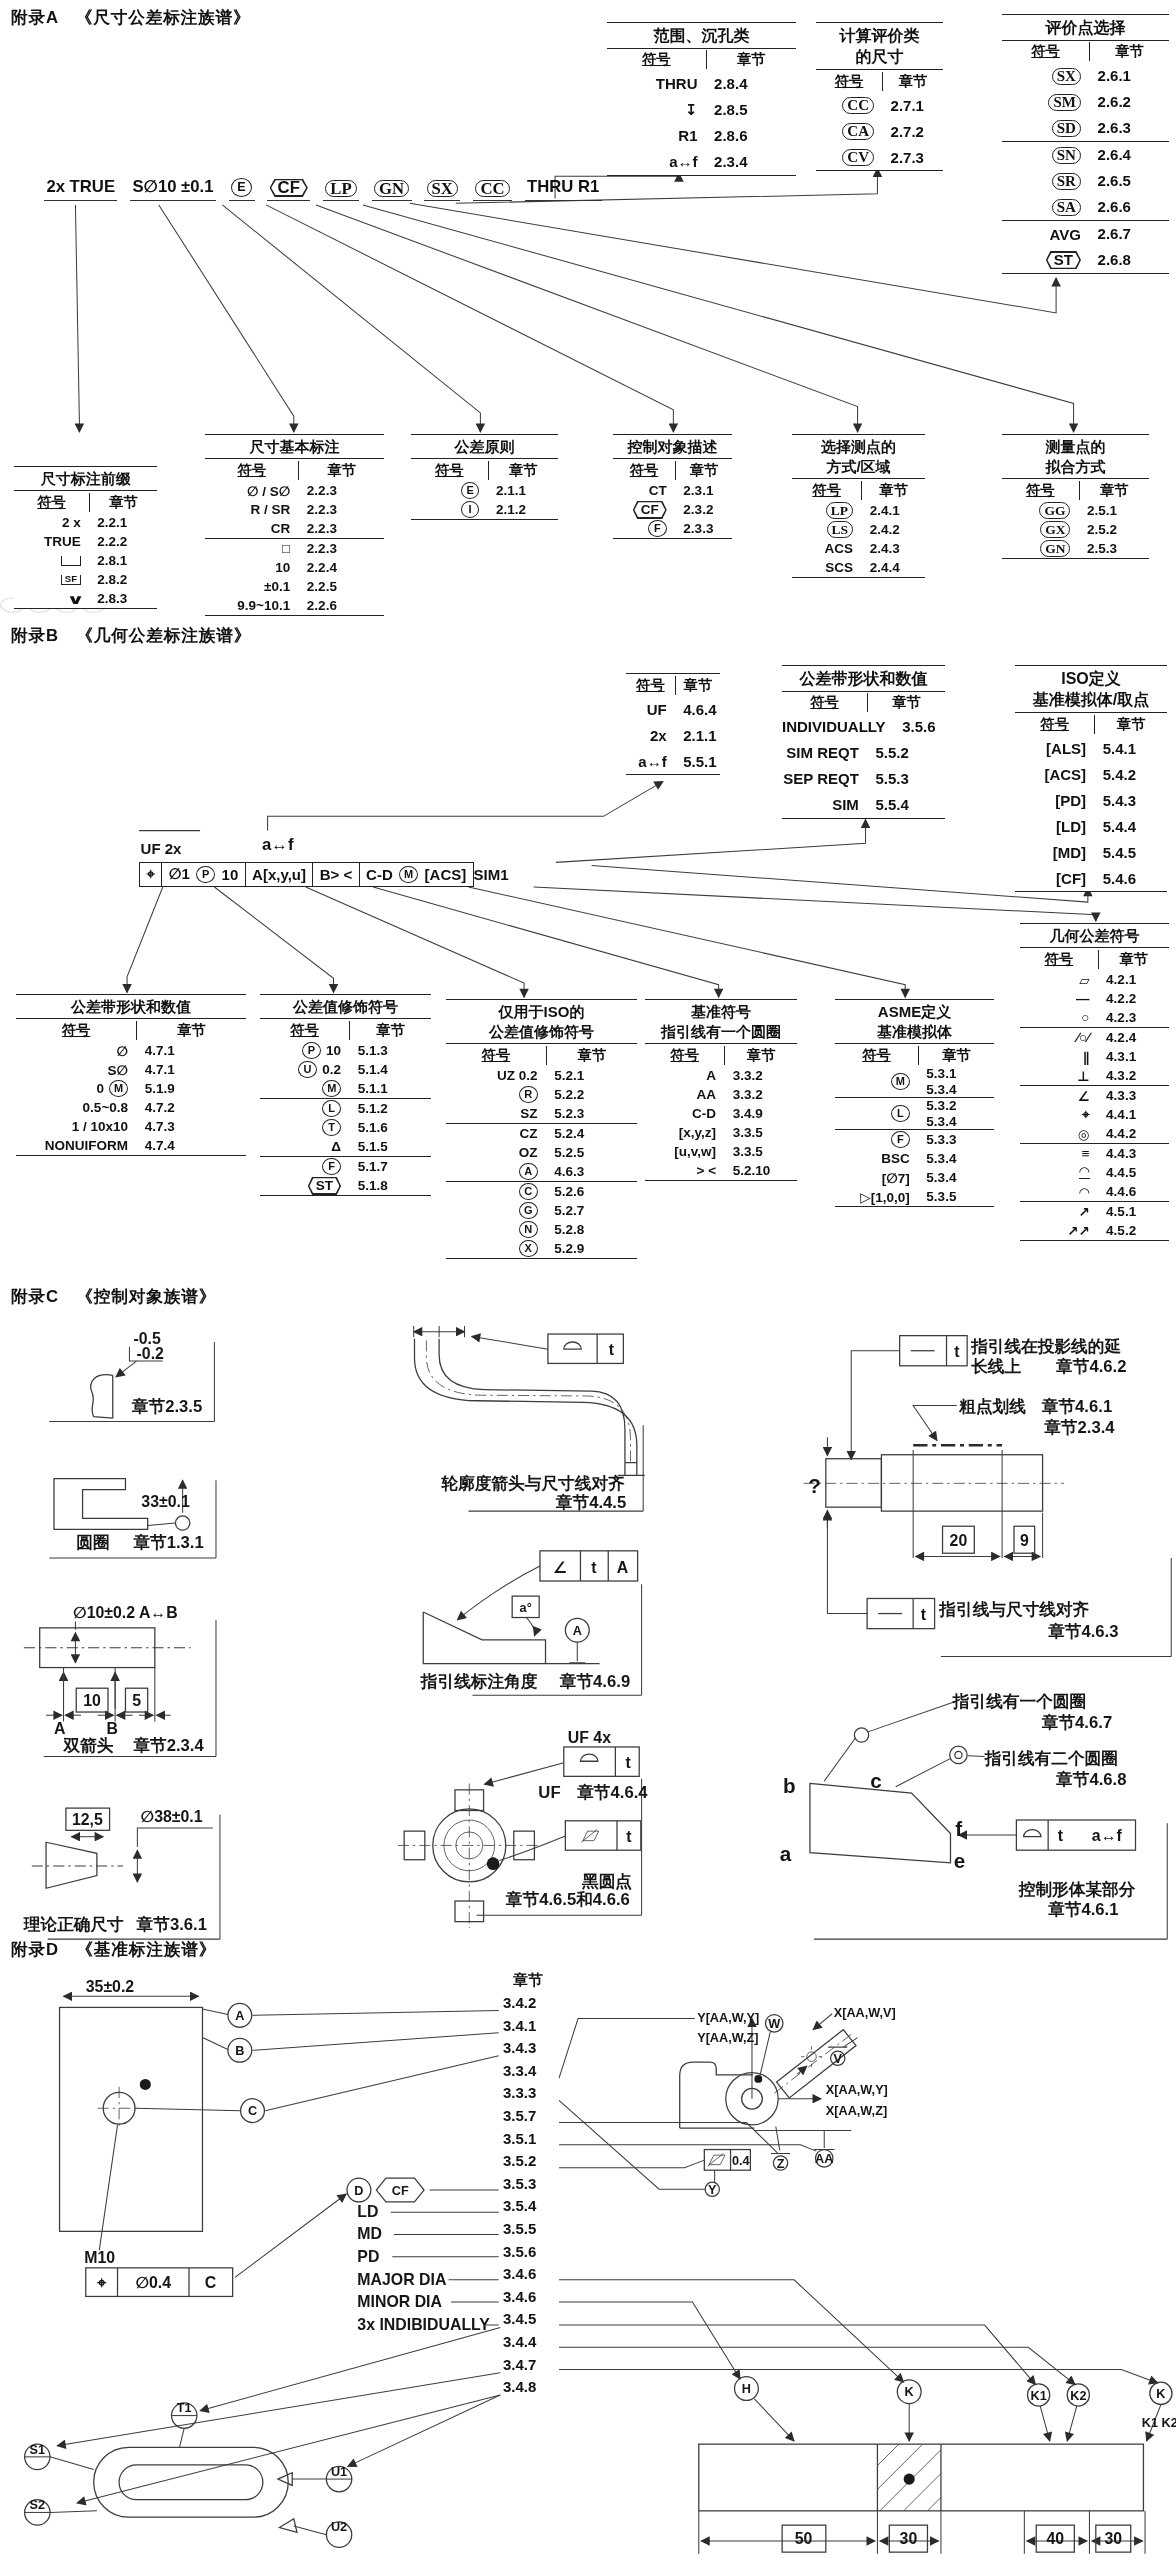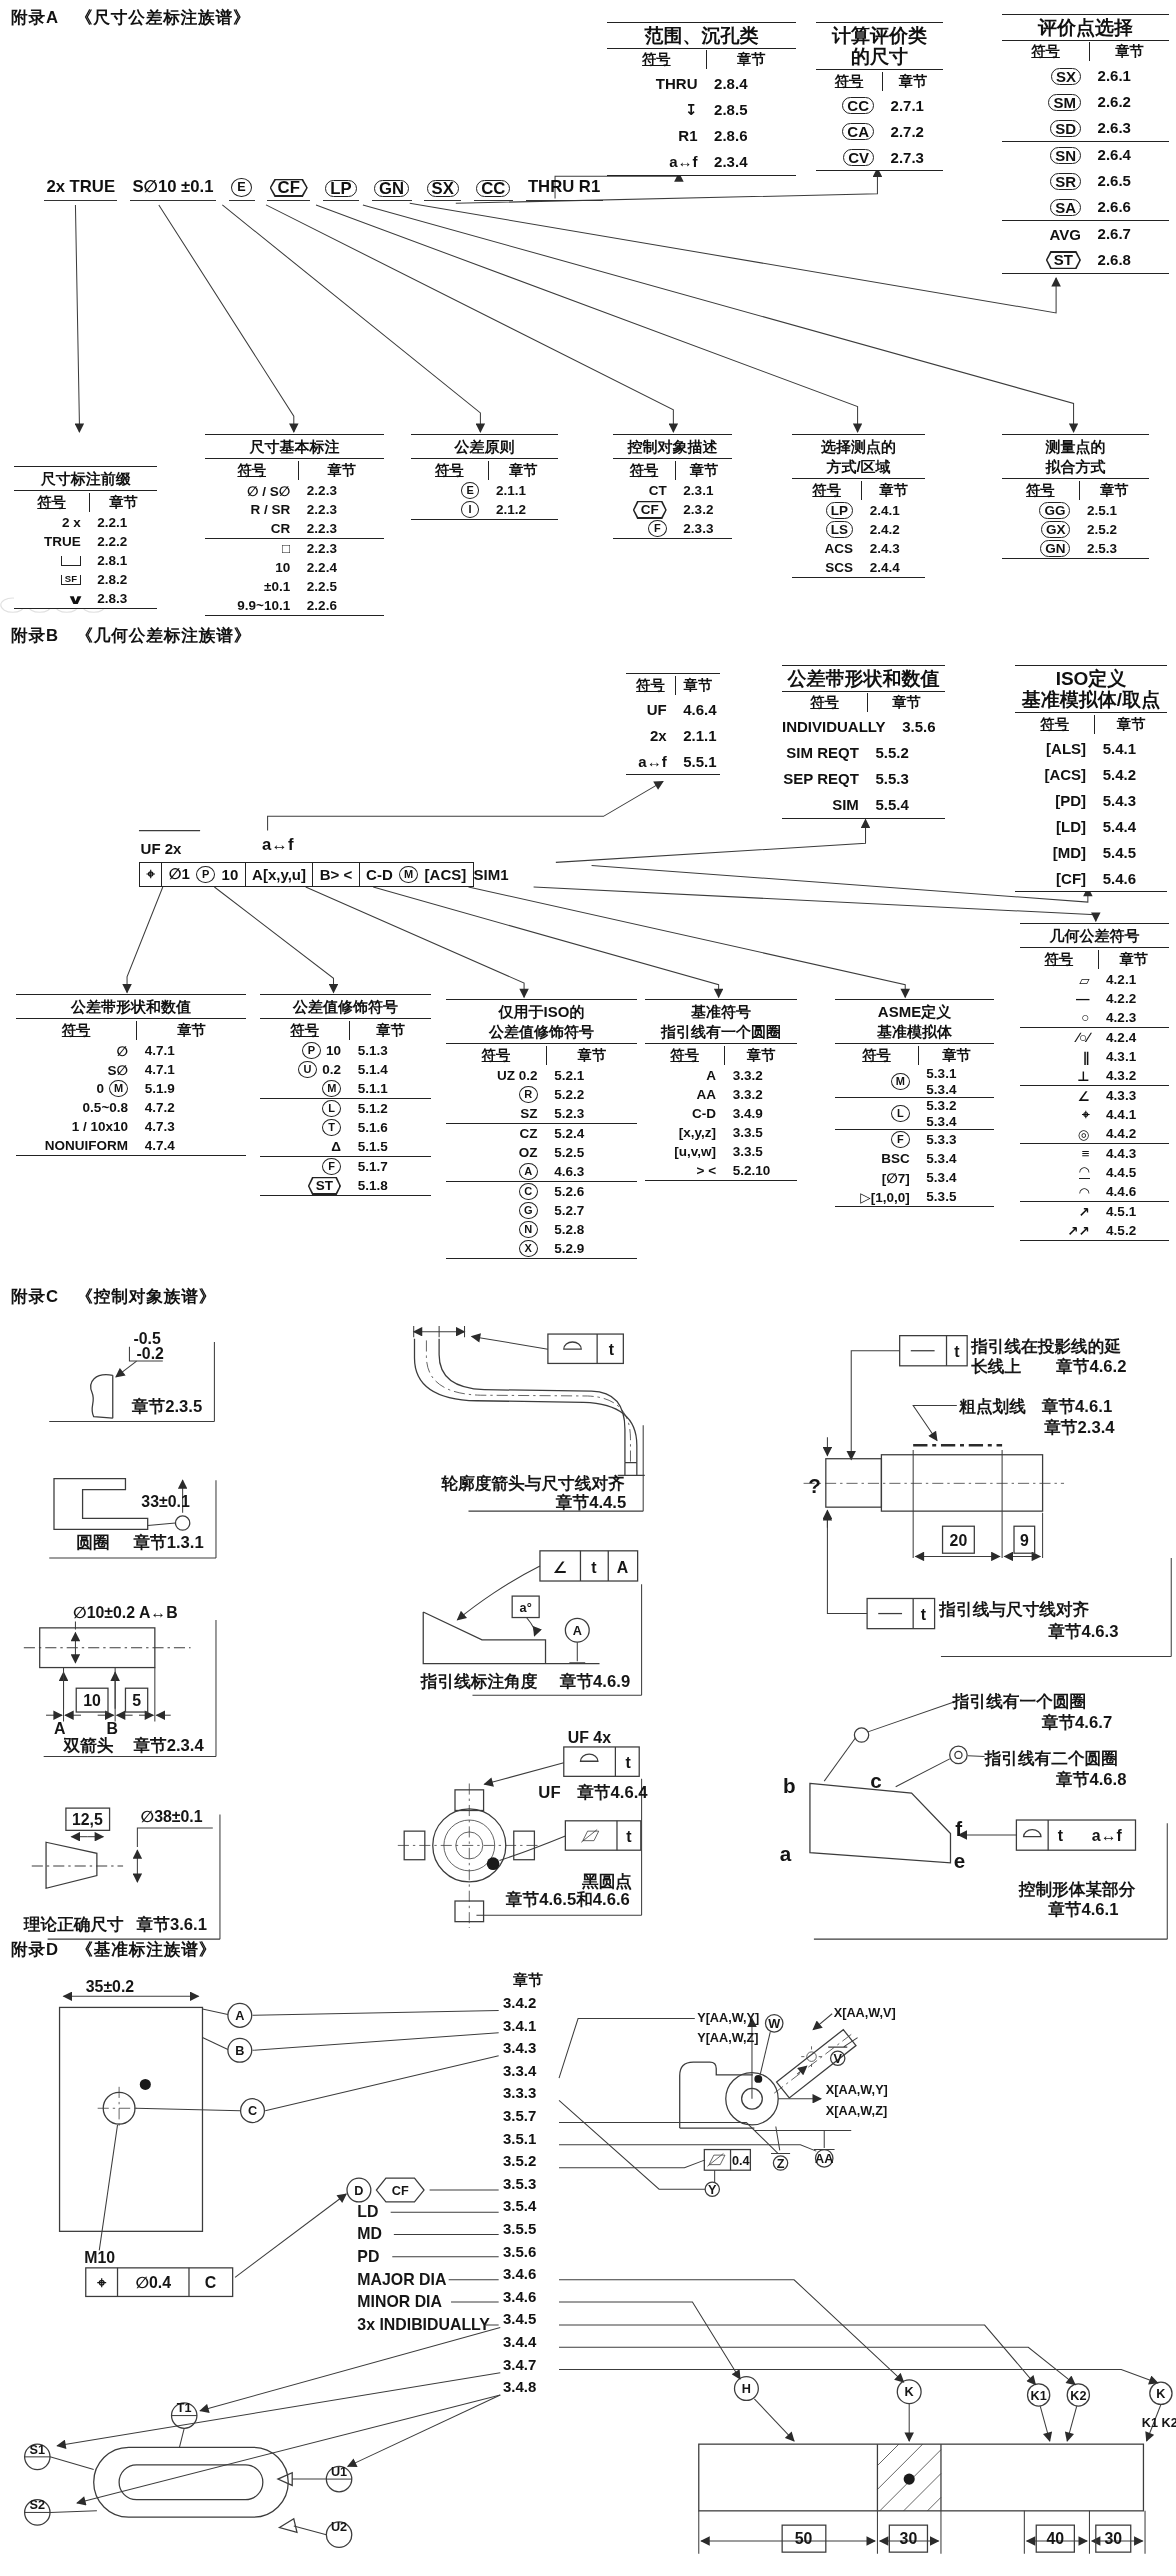--- a/index.html
+++ b/index.html
@@ -21,26 +21,26 @@
   .mid{text-anchor:middle;}
   .apx-title{position:absolute;z-index:3;font-size:16.7px;font-weight:700;letter-spacing:0.8px;}
   
   .tbl{position:absolute;z-index:2;background:#fff;border-top:1.6px solid #222;border-bottom:1.6px solid #222;}
   .tbl-title{border-bottom:1.6px solid #222;text-align:center;font-weight:600;font-size:15px;line-height:20px;padding:1.6px 1.6px;}
   .tbl-head{display:flex;font-size:14.3px;font-weight:600;padding:1.6px 0;}
   .tbl-head .h-sym{flex:1.05;text-align:center;border-right:1.6px solid #222;text-decoration:underline;}
   .tbl-head .h-sec{flex:.95;text-align:center;}
   .tbl-row{display:flex;align-items:center;min-height:19px;font-size:13.5px;font-weight:700;}
   .tbl-lg .tbl-row{min-height:26px;font-size:15px;}
-  .tbl-lg .tbl-title{font-size:19px;line-height:21.4px;}
+  .tbl-lg .tbl-title{font-size:16px;line-height:21.4px;}
   .tbl-row.sep{border-top:1.3px solid #222;}
   .tbl-row .sym{flex:1.05;display:flex;justify-content:flex-end;align-items:center;gap:1.6px;padding-right:7.1px;white-space:pre;}
   .tbl-row .sec{flex:.95;padding-left:9.5px;white-space:pre-line;line-height:1.15;}
   
-  .s-capsule{display:inline-block;border:1.6px solid #222;border-radius:9.5px;padding:0 4px;line-height:15px;}
+  .s-capsule{display:inline-block;border:1.6px solid #222;border-radius:9.5px;padding:0 4px;line-height:15px;font-family:Liberation Serif, serif;}
   .s-circle{display:inline-flex;align-items:center;justify-content:center;border:1.6px solid #222;border-radius:50%;min-width:13.5px;height:15px;padding:0 1.6px;font-size:11px;line-height:13.5px;}
   .hexO{display:inline-block;background:#222;clip-path:polygon(13% 0,87% 0,100% 50%,87% 100%,13% 100%,0 50%);padding:1.6px;}
   .hexO i{display:block;font-style:normal;background:#fff;clip-path:polygon(13% 0,87% 0,100% 50%,87% 100%,13% 100%,0 50%);padding:0.8px 6.4px;line-height:13.5px;}
   .s-cbore{display:inline-block;min-width:14.3px;height:9.5px;border:1.6px solid #222;border-top:none;line-height:8px;font-size:9.5px;padding:0 1.6px;text-align:center;}
   .s-csink{display:inline-block;transform:scaleX(1.7);}
   .s-u{border-bottom:1.6px solid #222;line-height:12px;}
   .s-plain{display:inline-block;}
   
   .anno{position:absolute;left:44px;top:176px;z-index:2;display:flex;gap:12.7px;align-items:flex-end;font-size:16.7px;font-weight:700;}
   .token{border-bottom:1.6px solid #333;padding:0 2.4px 3.2px;display:inline-flex;align-items:center;gap:1.6px;white-space:pre;}

